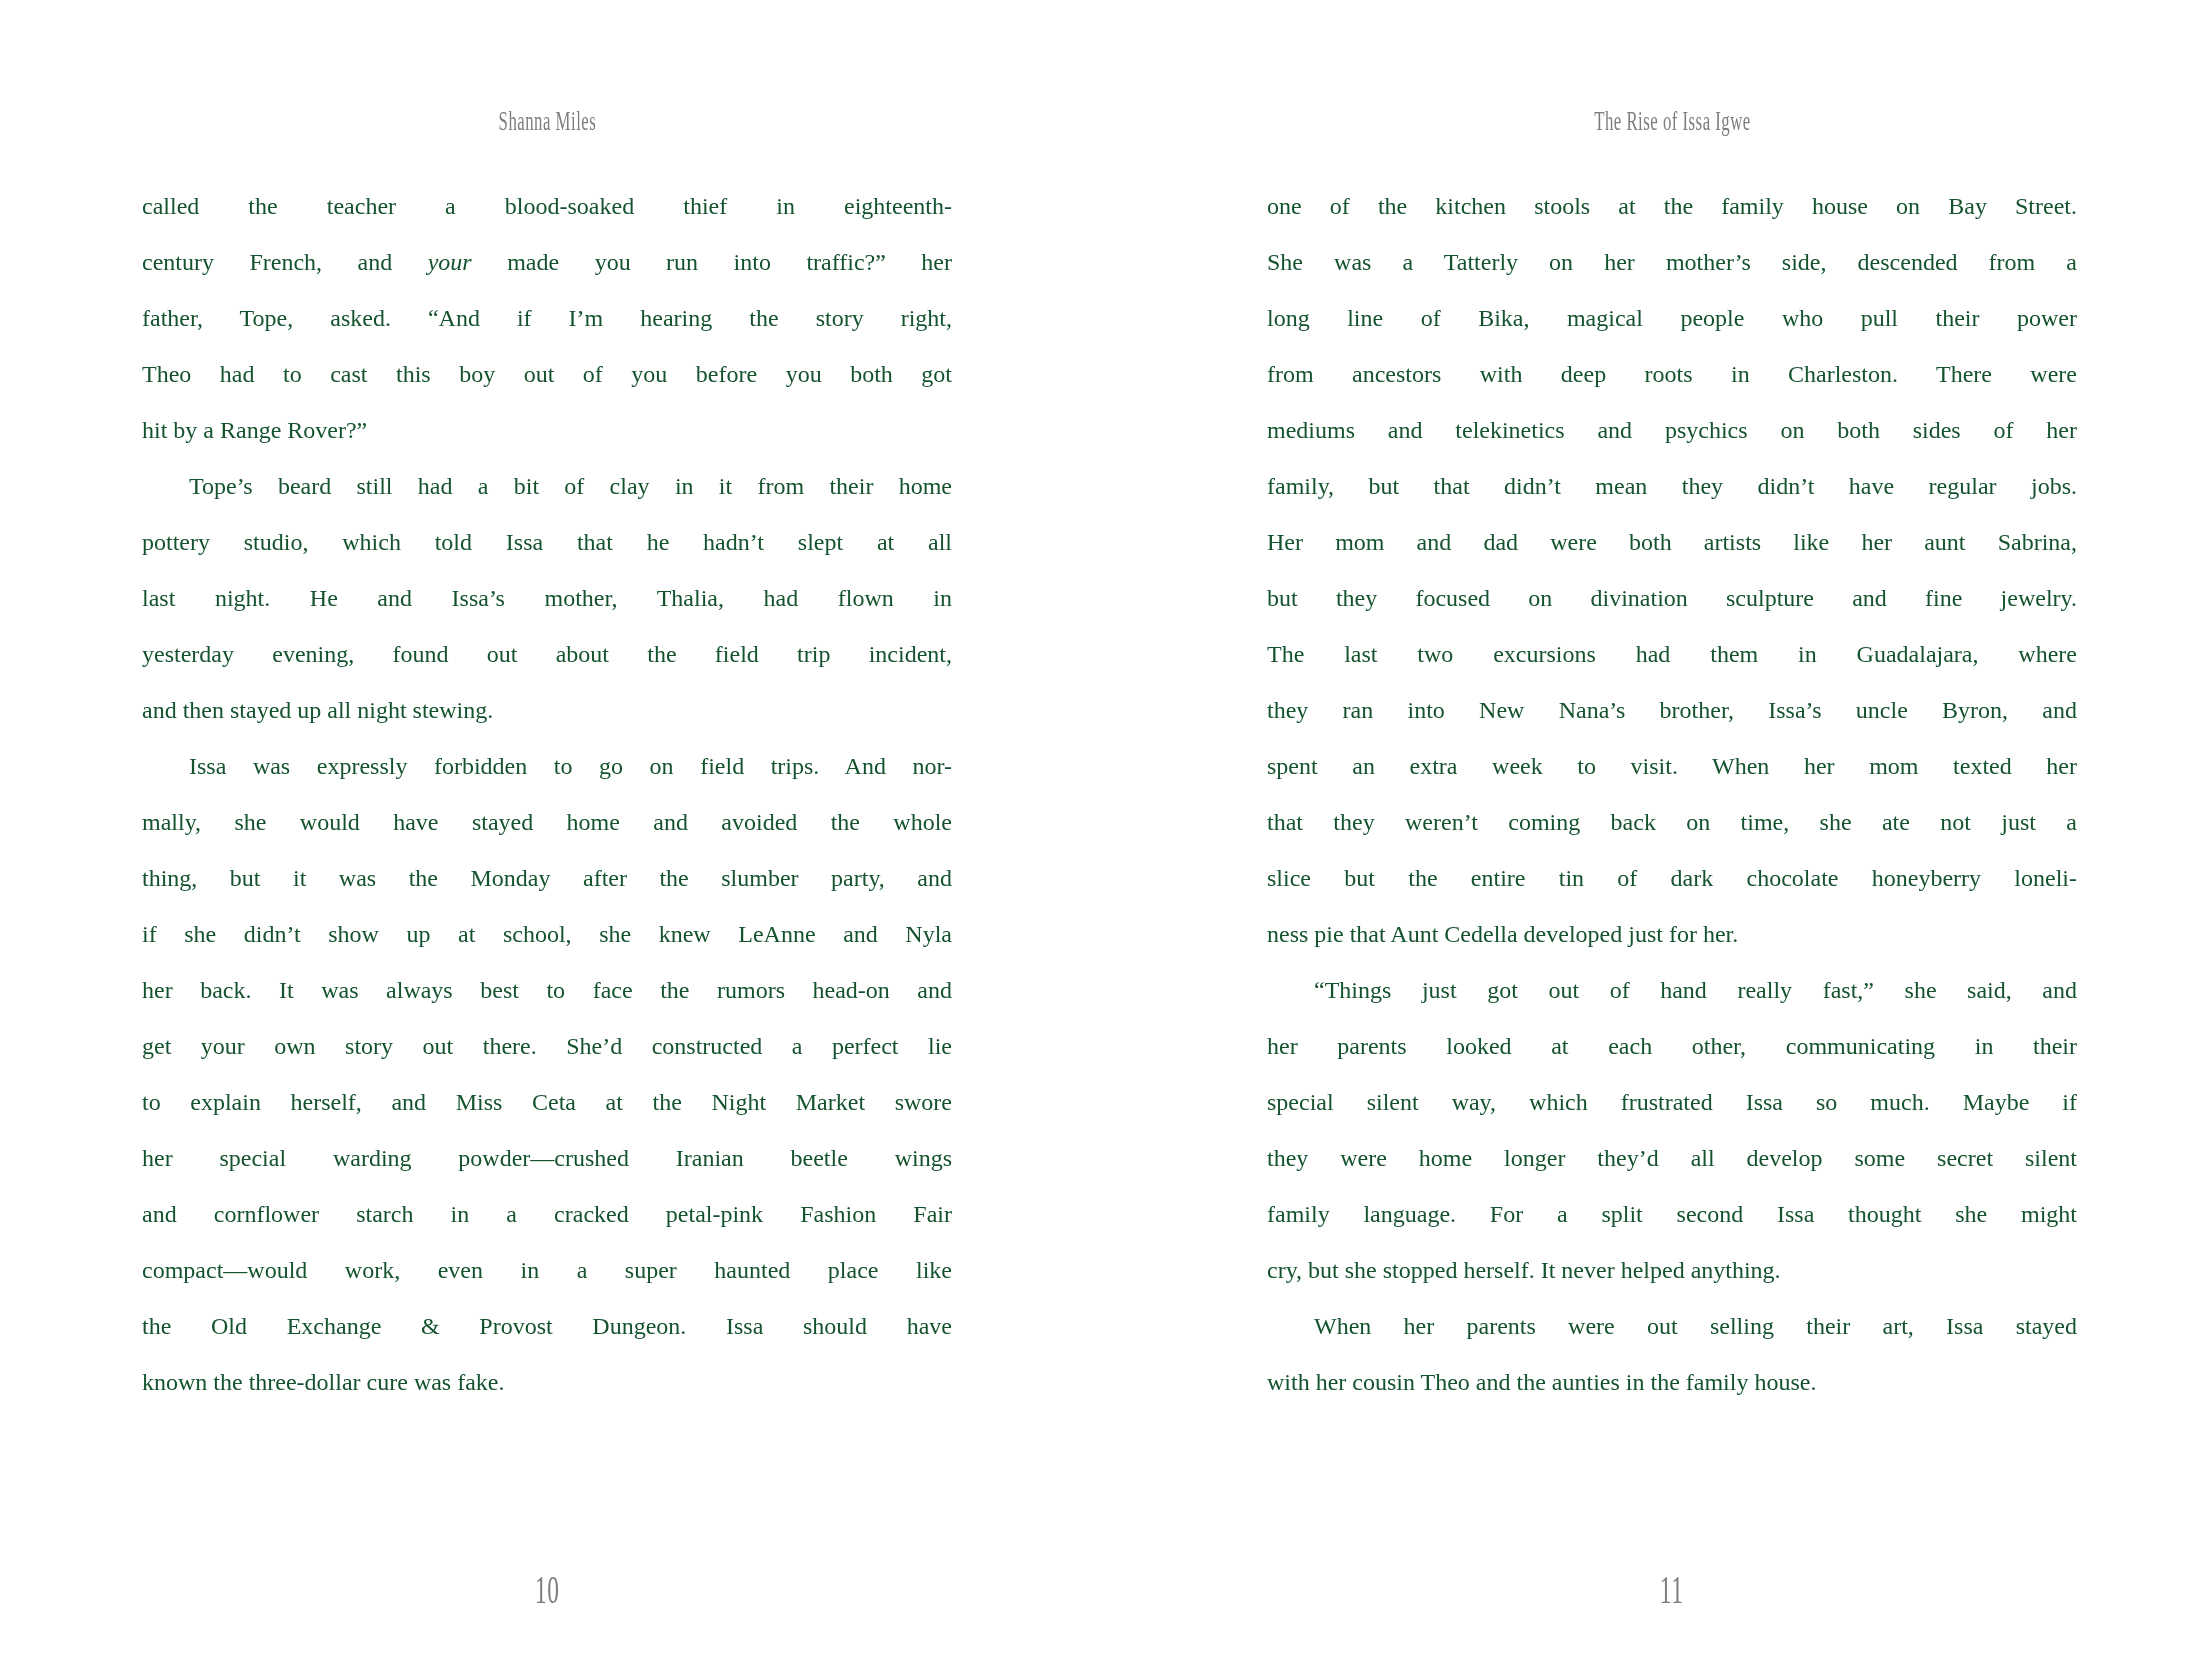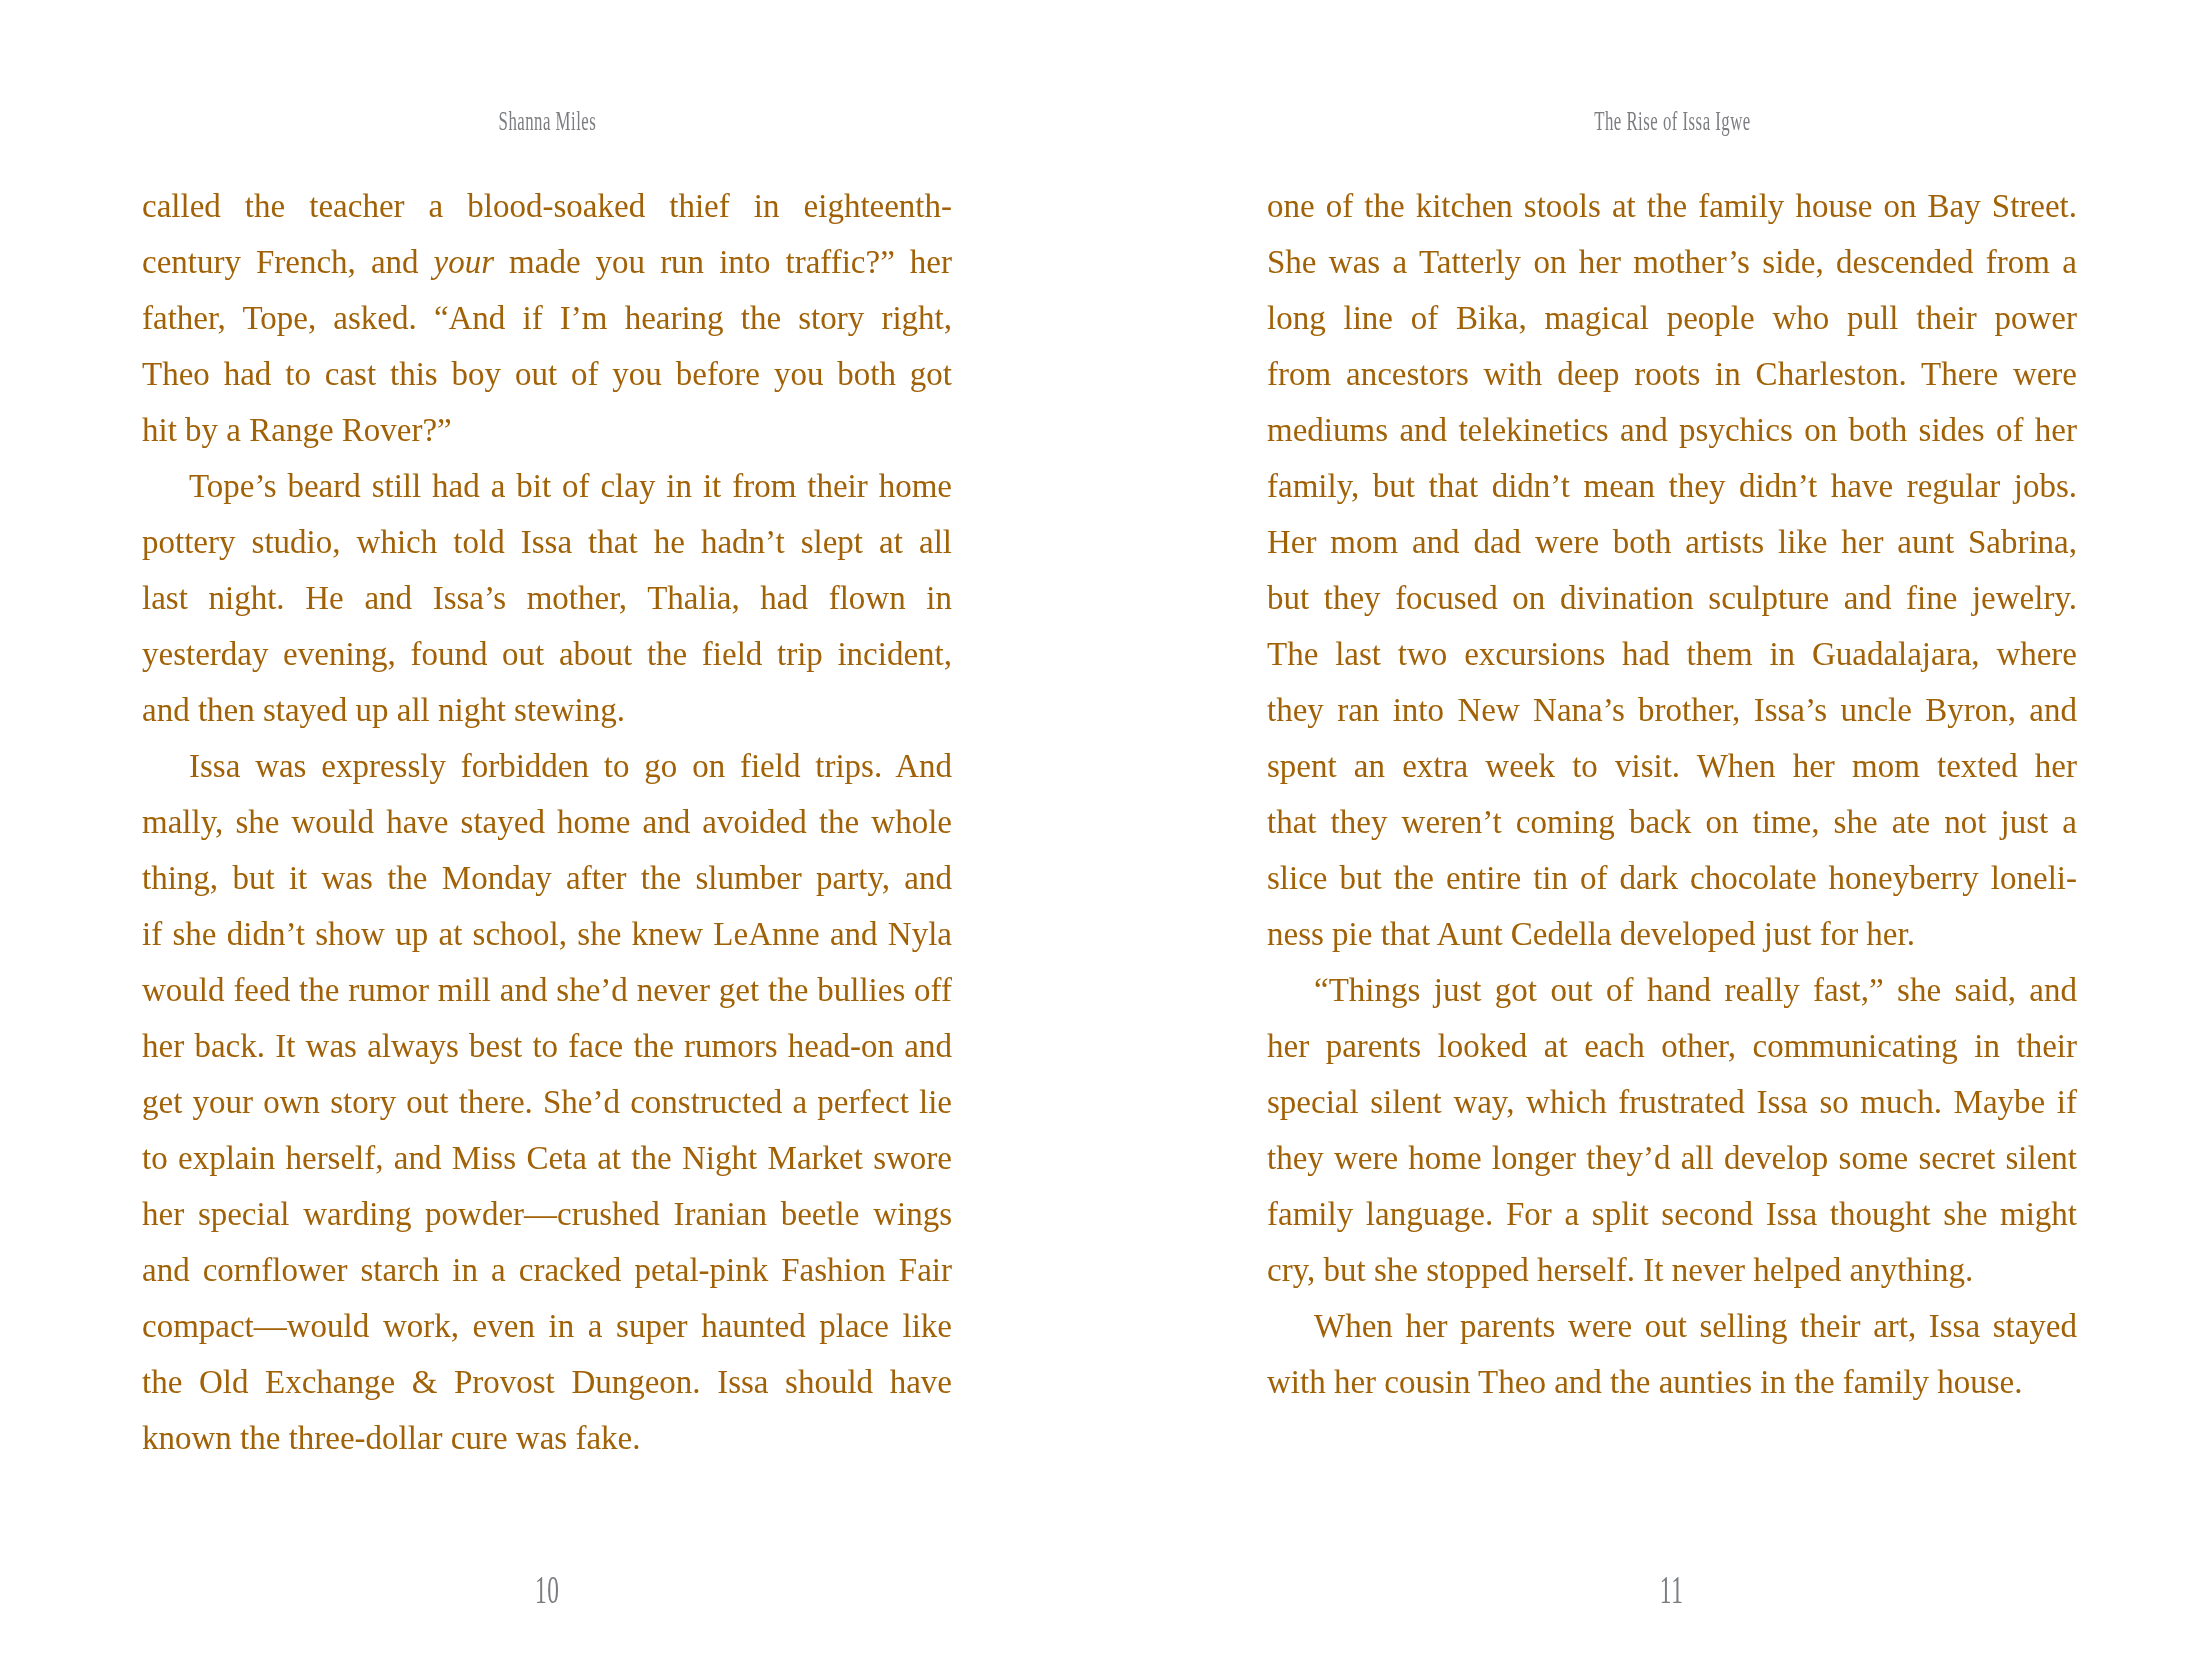--- a/index.html
+++ b/index.html
@@ -43,22 +43,22 @@
   }
   .condensed {
     display: inline-block;
     transform: scaleX(0.60);
     transform-origin: center center;
     letter-spacing: 0.8px;
   }
 
   .body-col {
     top: 178px;
-    color: #a16207;
-    font-size: 33px;
+    color: #14532d;
+    font-size: 24px;
   }
   .para { margin: 0; padding: 0; }
   .line {
     line-height: 56px;
     height: 56px;
     text-align: justify;
     text-align-last: justify;
     overflow: hidden;
   }
   .line.first-indent { padding-left: 47px; }
@@ -96,21 +96,20 @@
           <div class="line">pottery studio, which told Issa that he hadn’t slept at all</div>
           <div class="line">last night. He and Issa’s mother, Thalia, had flown in</div>
           <div class="line">yesterday evening, found out about the field trip incident,</div>
           <div class="line para-last">and then stayed up all night stewing.</div>
         </div>
         <div class="para">
           <div class="line first-indent">Issa was expressly forbidden to go on field trips. And nor-</div>
           <div class="line">mally, she would have stayed home and avoided the whole</div>
           <div class="line">thing, but it was the Monday after the slumber party, and</div>
           <div class="line">if she didn’t show up at school, she knew LeAnne and Nyla</div>
-          <div class="line">would feed the rumor mill and she’d never get the bullies off</div>
           <div class="line">her back. It was always best to face the rumors head-on and</div>
           <div class="line">get your own story out there. She’d constructed a perfect lie</div>
           <div class="line">to explain herself, and Miss Ceta at the Night Market swore</div>
           <div class="line">her special warding powder—crushed Iranian beetle wings</div>
           <div class="line">and cornflower starch in a cracked petal-pink Fashion Fair</div>
           <div class="line">compact—would work, even in a super haunted place like</div>
           <div class="line">the Old Exchange &amp; Provost Dungeon. Issa should have</div>
           <div class="line para-last">known the three-dollar cure was fake.</div>
         </div>
       </div>

